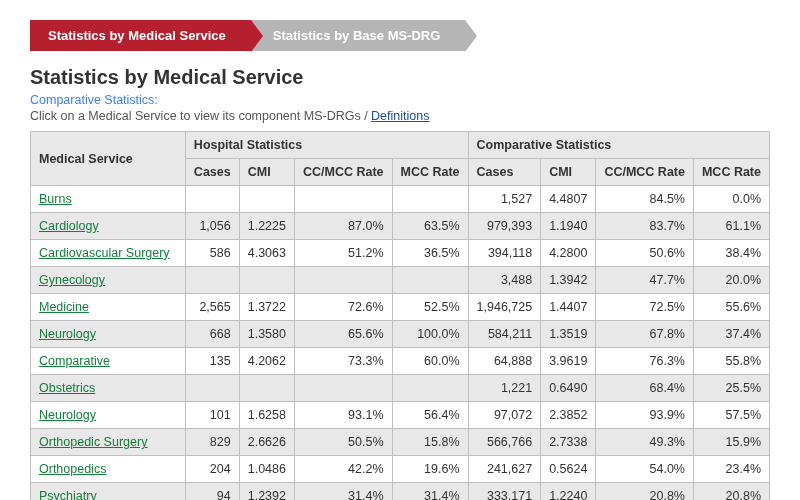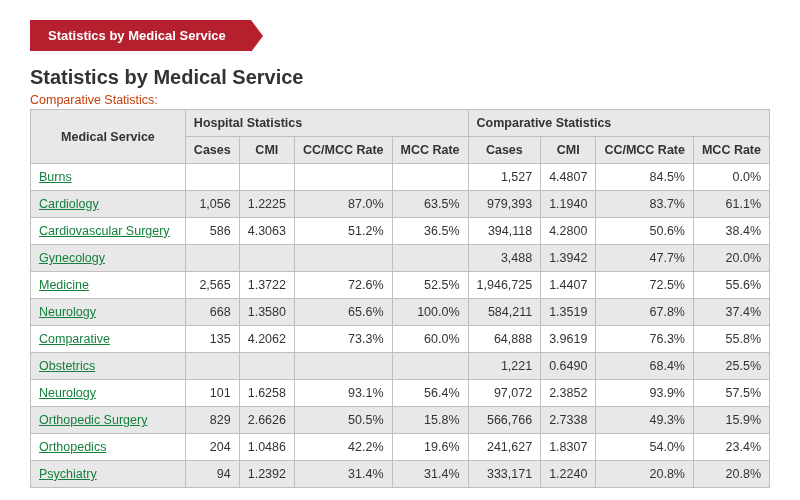--- a/index.html
+++ b/index.html
@@ -52,21 +52,21 @@
   .content {
     padding: 0 30px 20px 30px;
   }
   h2 {
     font-size: 20px;
     font-weight: 700;
     margin-bottom: 4px;
   }
   .subtitle {
     font-size: 12.5px;
-    color: #c2410c;
+    color: #3b82f6;
     margin-bottom: 2px;
   }
   .hint {
     font-size: 12.5px;
     color: #555;
     margin-bottom: 8px;
   }
   a.deflink {
     color: #1a4fa0;
     text-decoration: underline;
@@ -78,45 +78,48 @@
   }
   th, td {
     border: 1px solid #bfbfbf;
     padding: 6px 8px;
     text-align: left;
     white-space: nowrap;
   }
   thead th {
     background: #e8e8e8;
     font-weight: 700;
-    text-align: center;
   }
   thead tr:first-child th.group {
     text-align: left;
   }
   tbody tr:nth-child(even) td {
     background: #e8e8e8;
   }
   tbody td.num { text-align: right; }
   tbody td.service a {
     color: #15803d;
     text-decoration: underline;
   }
   .col-service { width: 180px; }
 </style>
 </head>
 <body>
 
 <div class="tabs">
   <div class="tab active">Statistics by Medical Service</div>
+  <div class="tab inactive">Statistics by Base MS-DRG</div>
 </div>
 
 <div class="content">
   <h2>Statistics by Medical Service</h2>
   <div class="subtitle">Comparative Statistics:</div>
+  <div class="hint">
+    <span>Click on a Medical Service to view its component MS-DRGs / </span><a href="#" class="deflink">Definitions</a>
+  </div>
 
   <table>
     <thead>
       <tr>
         <th rowspan="2" class="col-service">Medical Service</th>
         <th colspan="4" class="group">Hospital Statistics</th>
         <th colspan="4" class="group">Comparative Statistics</th>
       </tr>
       <tr>
         <th>Cases</th>
@@ -240,21 +243,21 @@
           <td class="num">49.3%</td>
           <td class="num">15.9%</td>
         </tr>
         <tr>
           <td class="service"><a href="#">Orthopedics</a></td>
           <td class="num">204</td>
           <td class="num">1.0486</td>
           <td class="num">42.2%</td>
           <td class="num">19.6%</td>
           <td class="num">241,627</td>
-          <td class="num">1.8307</td>
+          <td class="num">0.5624</td>
           <td class="num">54.0%</td>
           <td class="num">23.4%</td>
         </tr>
         <tr>
           <td class="service"><a href="#">Psychiatry</a></td>
           <td class="num">94</td>
           <td class="num">1.2392</td>
           <td class="num">31.4%</td>
           <td class="num">31.4%</td>
           <td class="num">333,171</td>

